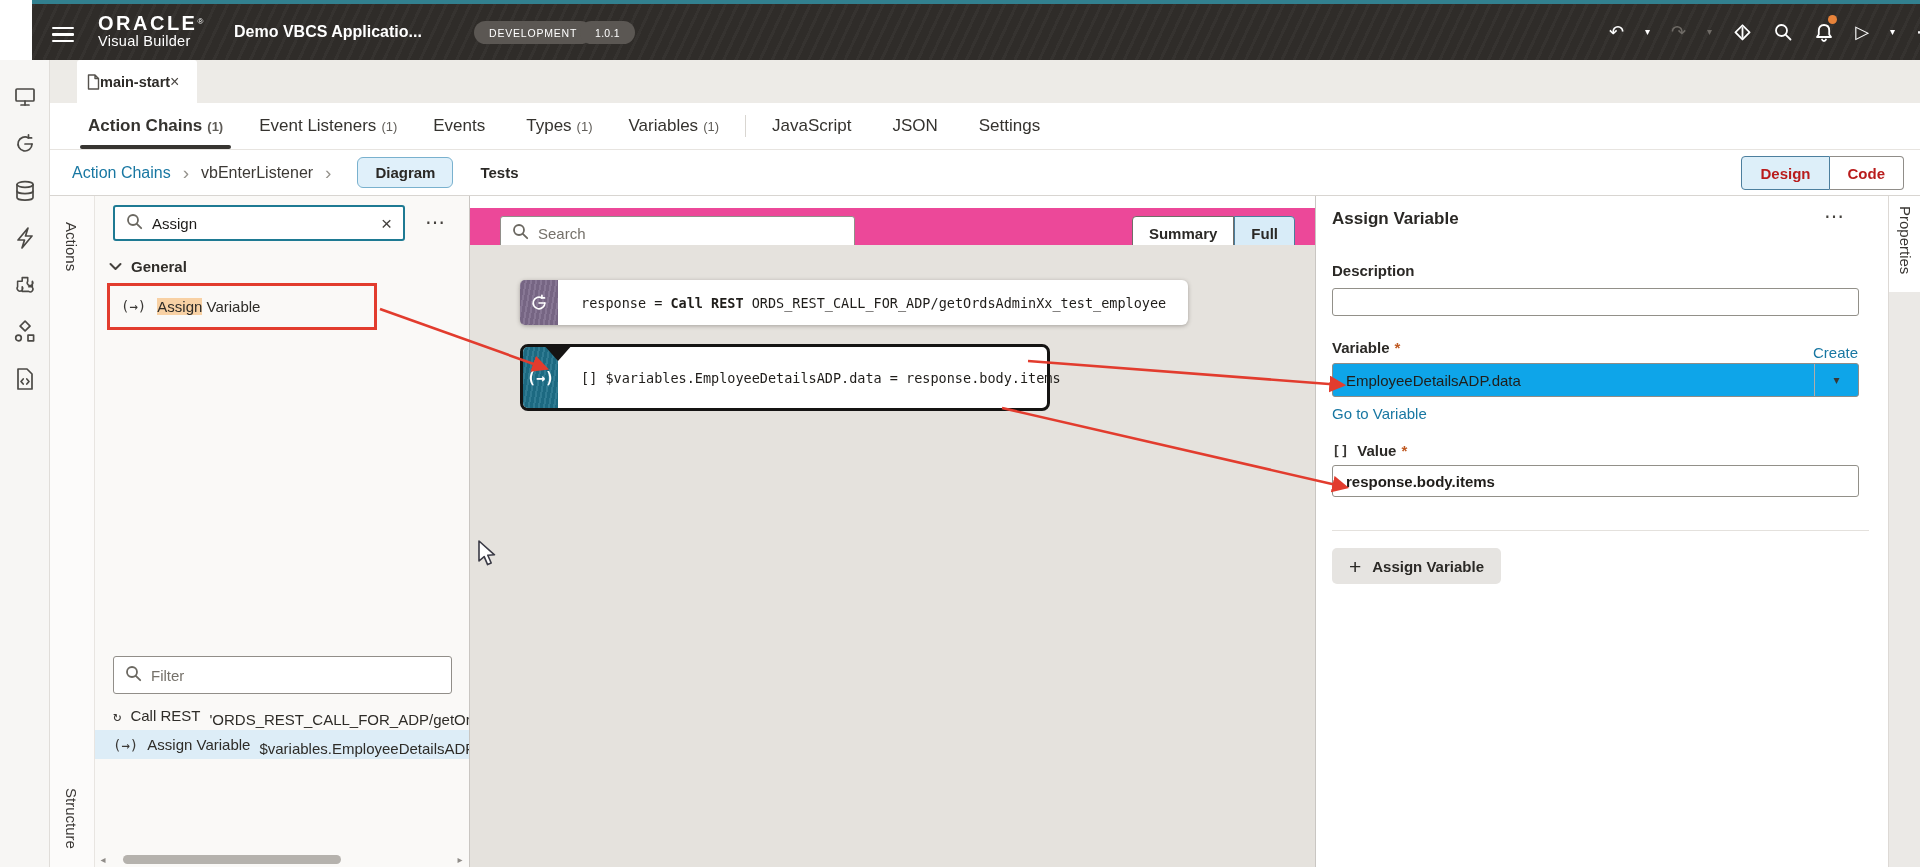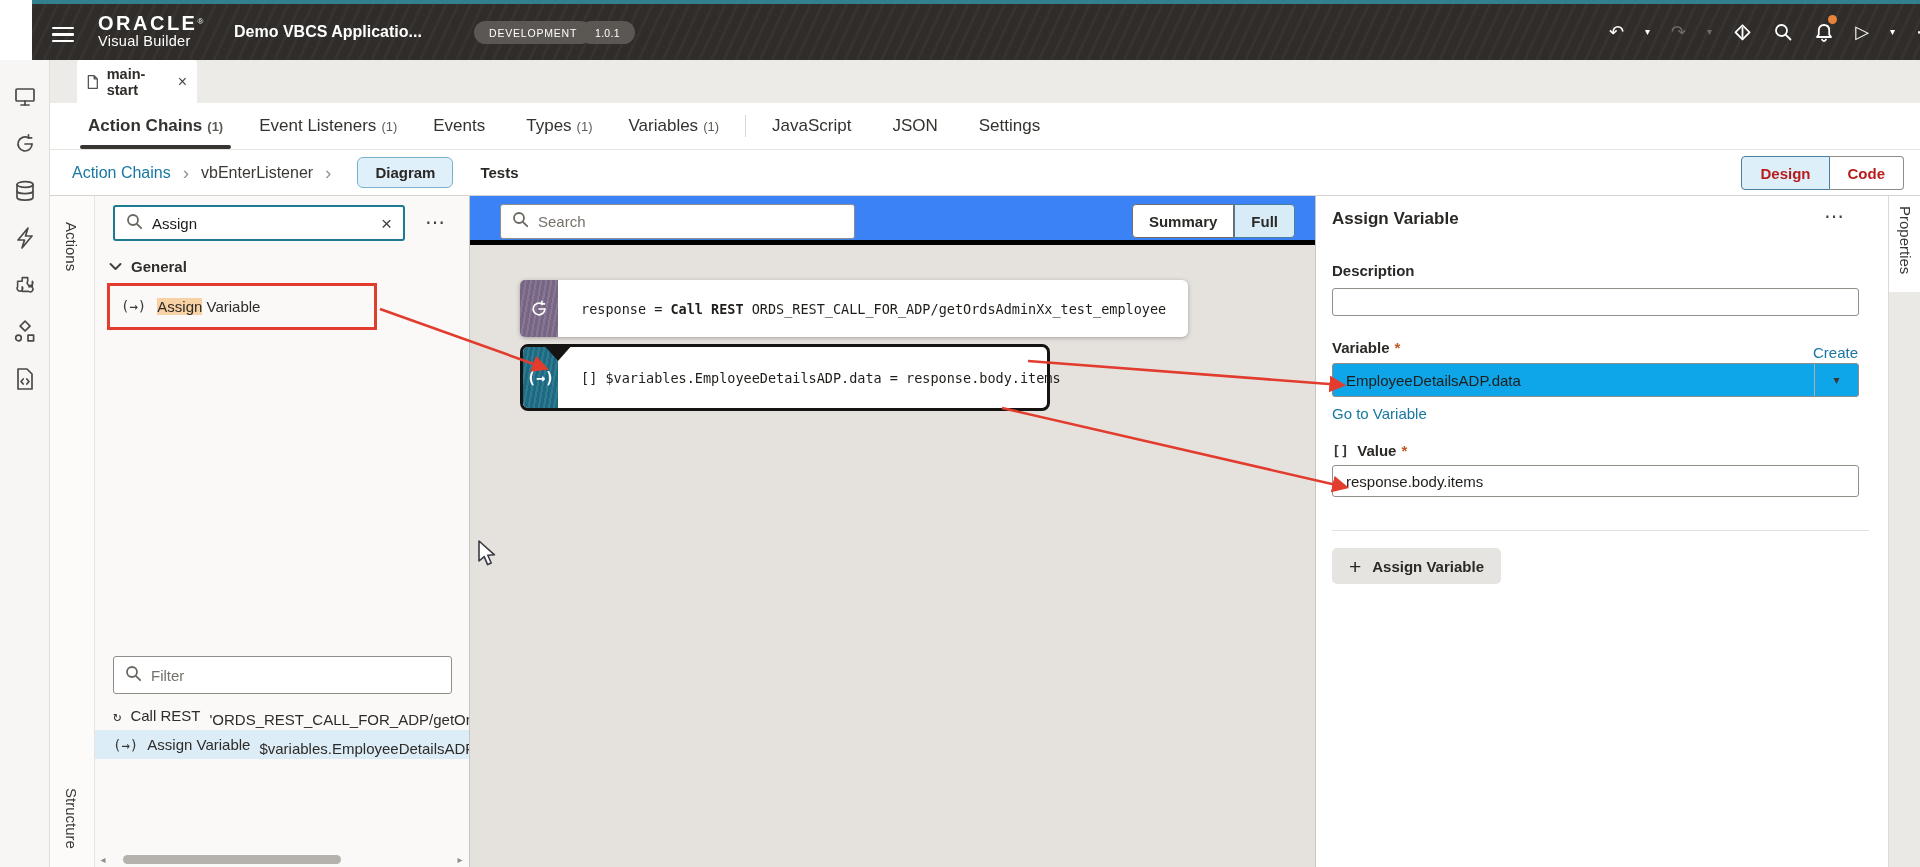--- a/index.html
+++ b/index.html
@@ -25,21 +25,21 @@
   .hdr-icons { position:absolute; right:18px; top:0; height:56px; display:flex; align-items:center; gap:21px; }
   .hicon { color:#fff; font-size:18px; line-height:1; cursor:pointer; display:flex; align-items:center; position:relative; }
   .hicon.small { font-size:10px; }
   .hicon.disabled { color:#6f6b66; cursor:default; }
   .bell-dot { position:absolute; right:-3px; top:-7px; width:9px; height:9px; border-radius:50%; background:#e8833a; }
   .hsvg { stroke:#fff; fill:none; stroke-width:1.8; stroke-linecap:round; stroke-linejoin:round; }
 
   
   .tabstrip { position:absolute; left:50px; top:60px; width:1870px; height:43px; background:#edebe7; }
   .doc-tab { position:absolute; left:77px; top:60px; width:120px; height:43px; background:#fff;
-    border-radius:3px 3px 0 0; display:flex; align-items:center; padding:0 10px; gap:8px; cursor:pointer; }
+    border-radius:3px 3px 0 0; display:flex; align-items:center; padding:0 10px; cursor:pointer; }
   .doc-tab .lbl { font-size:14.5px; font-weight:bold; color:#2e2c29; }
   .doc-tab .close { font-size:16px; color:#4a4743; cursor:pointer; }
 
   
   .navrow { position:absolute; left:50px; top:103px; width:1870px; height:47px; background:#fff;
     border-bottom:1px solid #e7e4e0; display:flex; align-items:stretch; padding-left:20px; }
   .navtab { display:flex; align-items:center; padding:0 18px; font-size:17px; color:#35332f; cursor:pointer; position:relative; }
   .navtab .cnt { font-size:13px; color:#5f5c57; margin-left:5px; }
   .navtab.active { font-weight:bold; }
   .navtab.active::after { content:""; position:absolute; left:10px; right:10px; bottom:0; height:4px;
@@ -100,48 +100,48 @@
   .srow { display:flex; align-items:center; gap:9px; height:29px; padding-left:18px; white-space:nowrap; overflow:hidden; cursor:pointer; }
   .srow.sel { background:#ddedf7; }
   .srow .t { font-size:15px; color:#2e2c28; flex:0 0 auto; }
   .srow .d { font-size:15px; color:#2e2c28; flex:0 0 auto;margin-top:8px; }
   .hscroll { position:absolute; left:2px; right:3px; bottom:2px; height:12px; display:flex; align-items:center; }
   .hs-arrow { font-size:10px; color:#8f8c88; width:12px; text-align:center; cursor:pointer; }
   .hs-track { flex:1; position:relative; height:9px; }
   .hs-thumb { position:absolute; left:14px; width:218px; top:0; height:9px; background:#b5b2ad; border-radius:5px; cursor:pointer; }
 
   
-  .dg-toolbar { position:absolute; left:470px; top:196px; width:845px; height:49px; background:#3b82f6; border-bottom:5px solid #000000; }
+  .dg-toolbar { position:absolute; left:470px; top:208px; width:845px; height:49px; background:#ec4899; border-bottom:1px solid #000000; }
   .dg-search { left:30px; top:8px; width:355px; height:35px; }
   .seg-toggle { position:absolute; right:20px; top:8px; display:flex; height:34px; }
   .seg { display:flex; align-items:center; padding:0 16px; font-size:15px; font-weight:bold; color:#2b2926; cursor:pointer; }
   .seg.l { background:#fff; border:1px solid #706d68; border-radius:4px 0 0 4px; }
   .seg.r { background:#d8ecf8; border:1px solid #4a7d9c; border-left-width:1px; border-radius:0 4px 4px 0; }
   .canvas { position:absolute; left:470px; top:245px; width:845px; height:622px; background:#e5e2dd; overflow:hidden; }
   .node { position:absolute; background:#fff; display:flex; align-items:stretch; cursor:pointer; }
-  .node1 { left:50px; top:35px; width:668px; height:57px; border-radius:6px; box-shadow:0 1px 4px rgba(70,65,60,.4); }
+  .node1 { left:50px; top:35px; width:668px; height:45px; border-radius:6px; box-shadow:0 1px 4px rgba(70,65,60,.4); }
   .node2 { left:50px; top:99px; width:530px; height:67px; border:3px solid #151413; border-radius:8px; }
   .nstrip { flex:0 0 38px; display:flex; align-items:center; justify-content:center; border-radius:5px 0 0 5px;
     background-image:repeating-linear-gradient(100deg, rgba(255,255,255,.08) 0 2px, rgba(0,0,0,.06) 2px 5px); }
   .nstrip.purple { background-color:#7d6b8b; }
   .nstrip.teal { flex-basis:35px; background-color:#1e7089; }
   .nstrip .g { color:#fff; font-family:"DejaVu Sans Mono", monospace; font-size:15px; font-weight:bold; }
   .ncode { display:flex; align-items:center; padding-left:23px; font-family:"DejaVu Sans Mono", monospace;
     font-size:13.5px; color:#1f1d1a; white-space:pre; }
   .notch { position:absolute; left:20px; top:-3px; width:0; height:0;
     border-left:15px solid transparent; border-right:15px solid transparent; border-top:17px solid #151413; }
 
   
   .ppanel { position:absolute; left:1315px; top:196px; width:573px; height:671px; background:#fff; border-left:1px solid #c9c6c2; }
   .ppanel .title { position:absolute; left:16px; top:13px; font-size:17px; font-weight:bold; color:#2a2825; }
   .ppanel .menu { position:absolute; left:508px; top:8px; font-size:20px; color:#45423e; cursor:pointer; letter-spacing:1px; }
   .plabel { position:absolute; font-size:15px; font-weight:bold; color:#2b2926; }
   .req { color:#c05a23; font-weight:bold; margin-left:5px; }
   .pinput { position:absolute; left:16px; width:527px; background:#fff; border:1px solid #929089; border-radius:3px;
-    font-size:15px; color:#201e1b; font-family:"Liberation Sans",sans-serif; padding:0 13px; outline:none; }
+    font-size:15px; color:#201e1b; font-family:"Liberation Sans",sans-serif; padding:0 13px; outline:none;font-weight:bold; }
   .plink { position:absolute; color:#1877a2; font-size:15px; cursor:pointer; }
   .combo { position:absolute; left:16px; top:167px; width:527px; height:34px; border:1px solid #8f8c87; border-radius:3px;
     background:#0ea5e9; display:flex; align-items:center; cursor:pointer; }
   .combo .val { flex:1; padding-left:13px; font-size:15px; color:#201e1b; }
   .combo .dd { flex:0 0 44px; align-self:stretch; border-left:1px solid #b0ada9; display:flex; align-items:center; justify-content:center;
     font-size:12px; color:#393734; cursor:pointer; }
   .pdivider { position:absolute; left:16px; top:334px; width:537px; height:1px; background:#e4e1dd; }
   .add-btn { position:absolute; left:16px; top:352px; height:36px; padding:0 17px; background:#e6e4e1; border-radius:5px;
     display:flex; align-items:center; gap:11px; cursor:pointer; }
   .add-btn .plus { font-size:21px; font-weight:400; color:#2b2926; line-height:1; }

